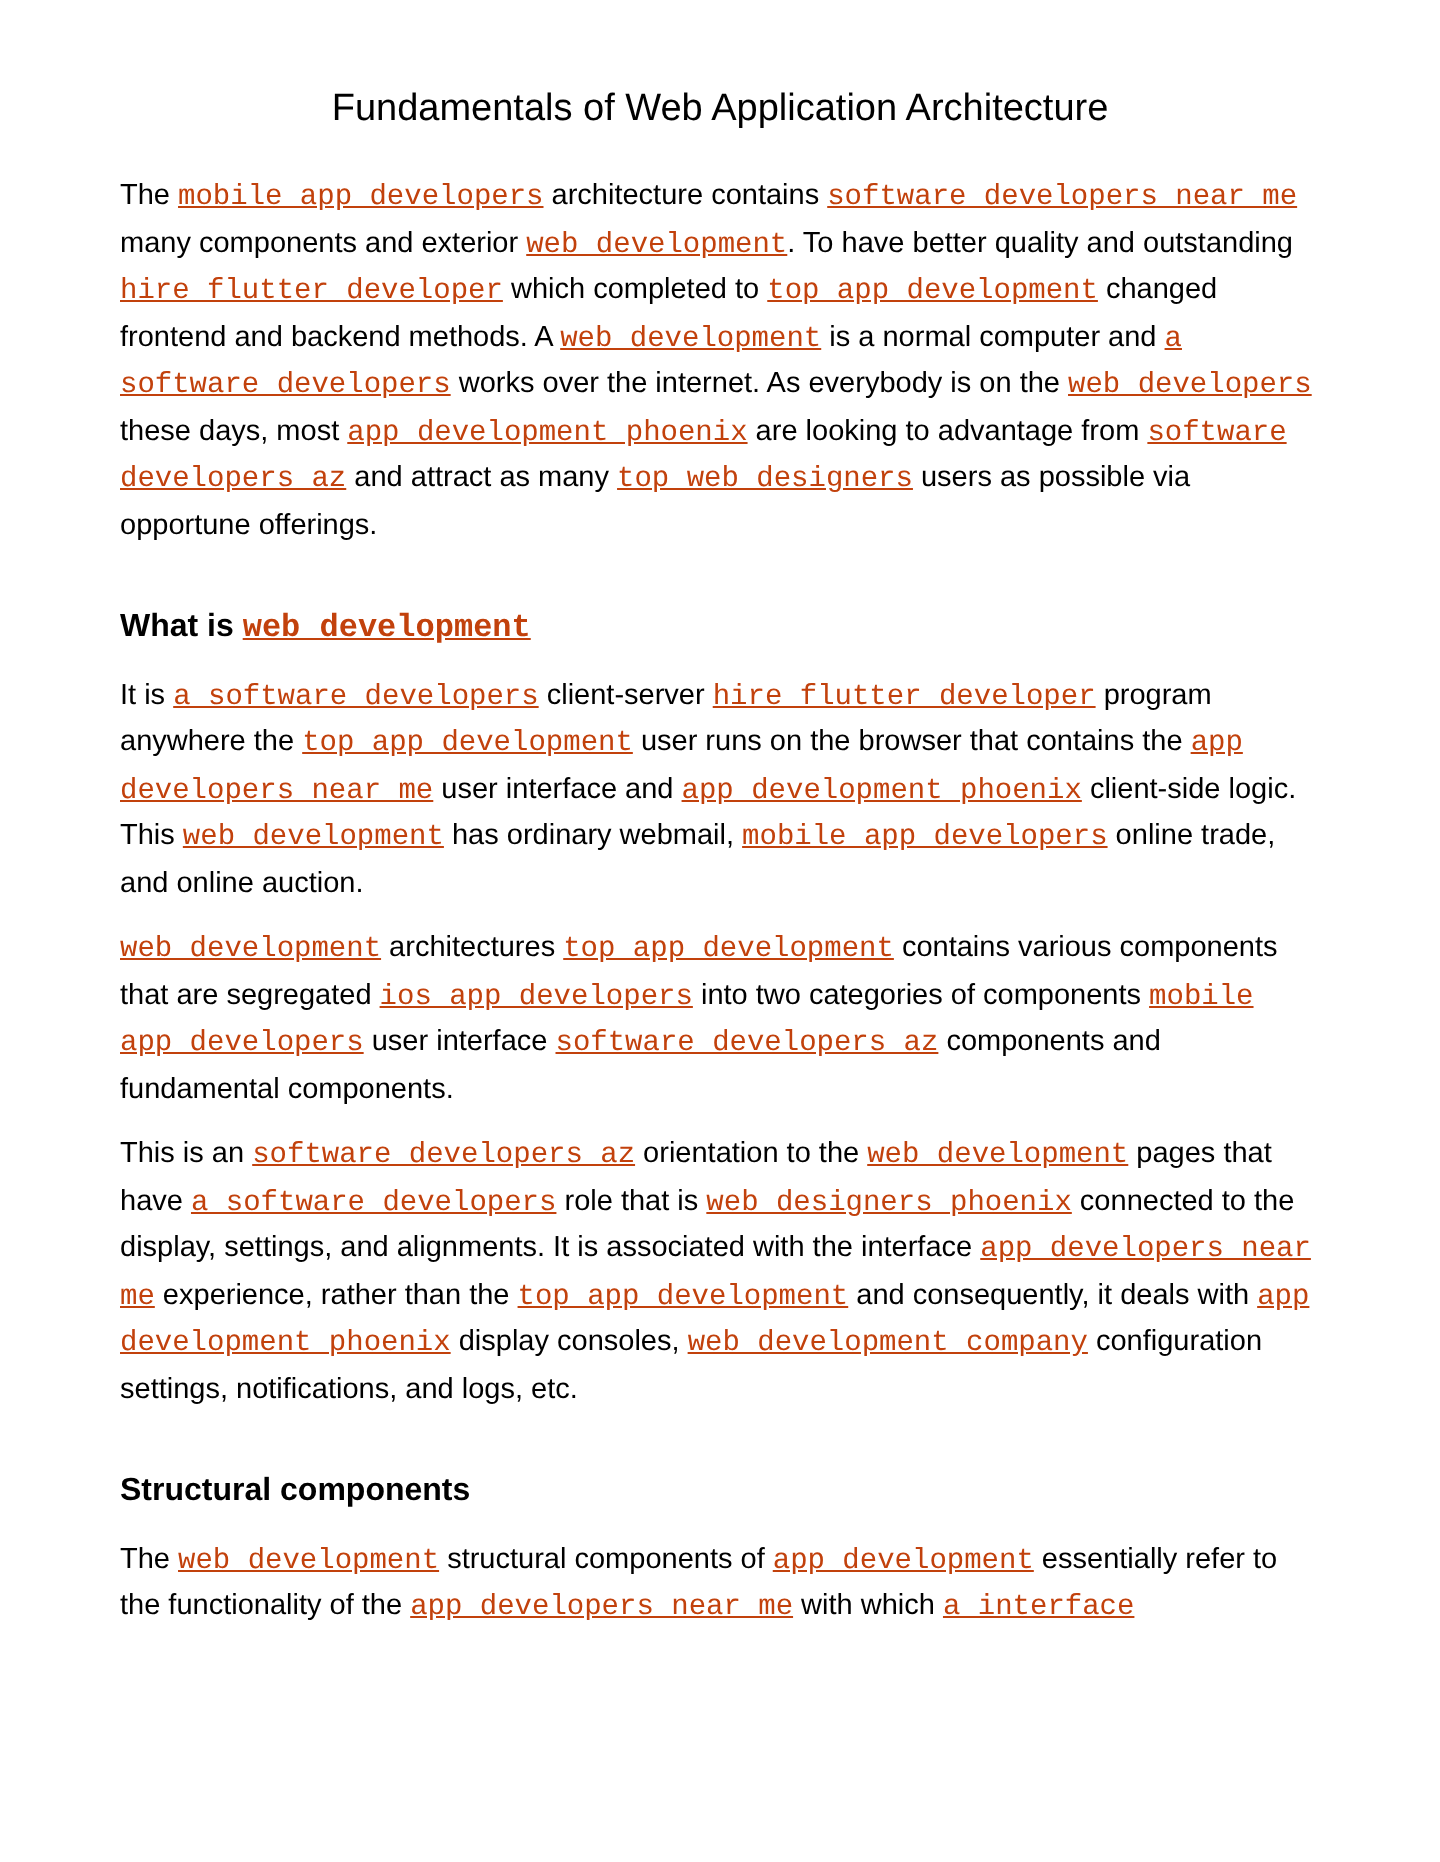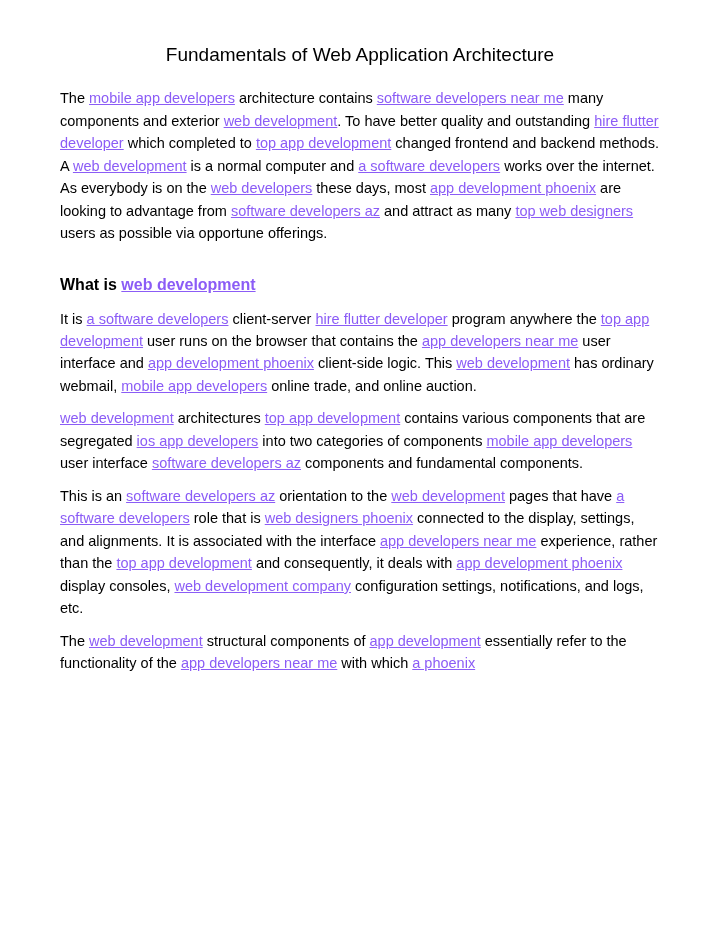--- a/index.html
+++ b/index.html
@@ -25,29 +25,31 @@
     h2 {
       font-size: 16px;
       font-weight: bold;
       margin-top: 28px;
       margin-bottom: 10px;
     }
     p {
       margin-bottom: 10px;
     }
     a {
-      color: #8b5cf6;
+      color: #c2410c;
       text-decoration: underline;
+      font-family: Liberation Mono, monospace;
     }
   </style>
 </head>
 <body>
 
 <h1>Fundamentals of Web Application Architecture</h1>
 
 <div id="content-area">
     <p>The <a href="#">mobile app developers</a> architecture contains <a href="#">software developers near me</a> many components and exterior <a href="#">web development</a>. To have better quality and outstanding <a href="#">hire flutter developer</a>  which completed to <a href="#">top app development</a> changed frontend and backend methods. A <a href="#">web development</a> is a normal computer and <a href="#">a software developers</a> works over the internet. As everybody is on the <a href="#">web developers</a> these days, most <a href="#">app development phoenix</a> are looking to advantage from <a href="#">software developers az</a> and attract as many <a href="#">top web designers</a> users as possible via opportune offerings.</p>
     <h2>What is <a href="#">web development</a></h2>
     <p>It is <a href="#">a software developers</a> client-server <a href="#">hire flutter developer</a> program anywhere the <a href="#">top app development</a> user runs on the browser that contains the <a href="#">app developers near me</a> user interface and <a href="#">app development phoenix</a> client-side logic. This <a href="#">web development</a> has ordinary webmail, <a href="#">mobile app developers</a> online trade, and online auction.</p>
     <p><a href="#">web development</a> architectures <a href="#">top app development</a> contains various components that are segregated <a href="#">ios app developers</a> into two categories of components <a href="#">mobile app developers</a> user interface <a href="#">software developers az</a> components and fundamental components.</p>
     <p>This is an <a href="#">software developers az</a> orientation to the <a href="#">web development</a> pages that have <a href="#">a software developers</a> role that is <a href="#">web designers phoenix</a> connected to the display, settings, and alignments. It is associated with the interface <a href="#">app developers near me</a> experience, rather than the <a href="#">top app development</a> and consequently, it deals with <a href="#">app development phoenix</a> display consoles, <a href="#">web development company</a> configuration settings, notifications, and logs, etc.</p>
-    <p>The <a href="#">web development</a> structural components of <a href="#">app development</a> essentially refer to the functionality of the <a href="#">app developers near me</a> with which <a href="#">a phoenix</a></p>
+    <h2>Structural components</h2>
+    <p>The <a href="#">web development</a> structural components of <a href="#">app development</a> essentially refer to the functionality of the <a href="#">app developers near me</a> with which <a href="#">a interface</a></p>
   </div>
 
 </body></html>

